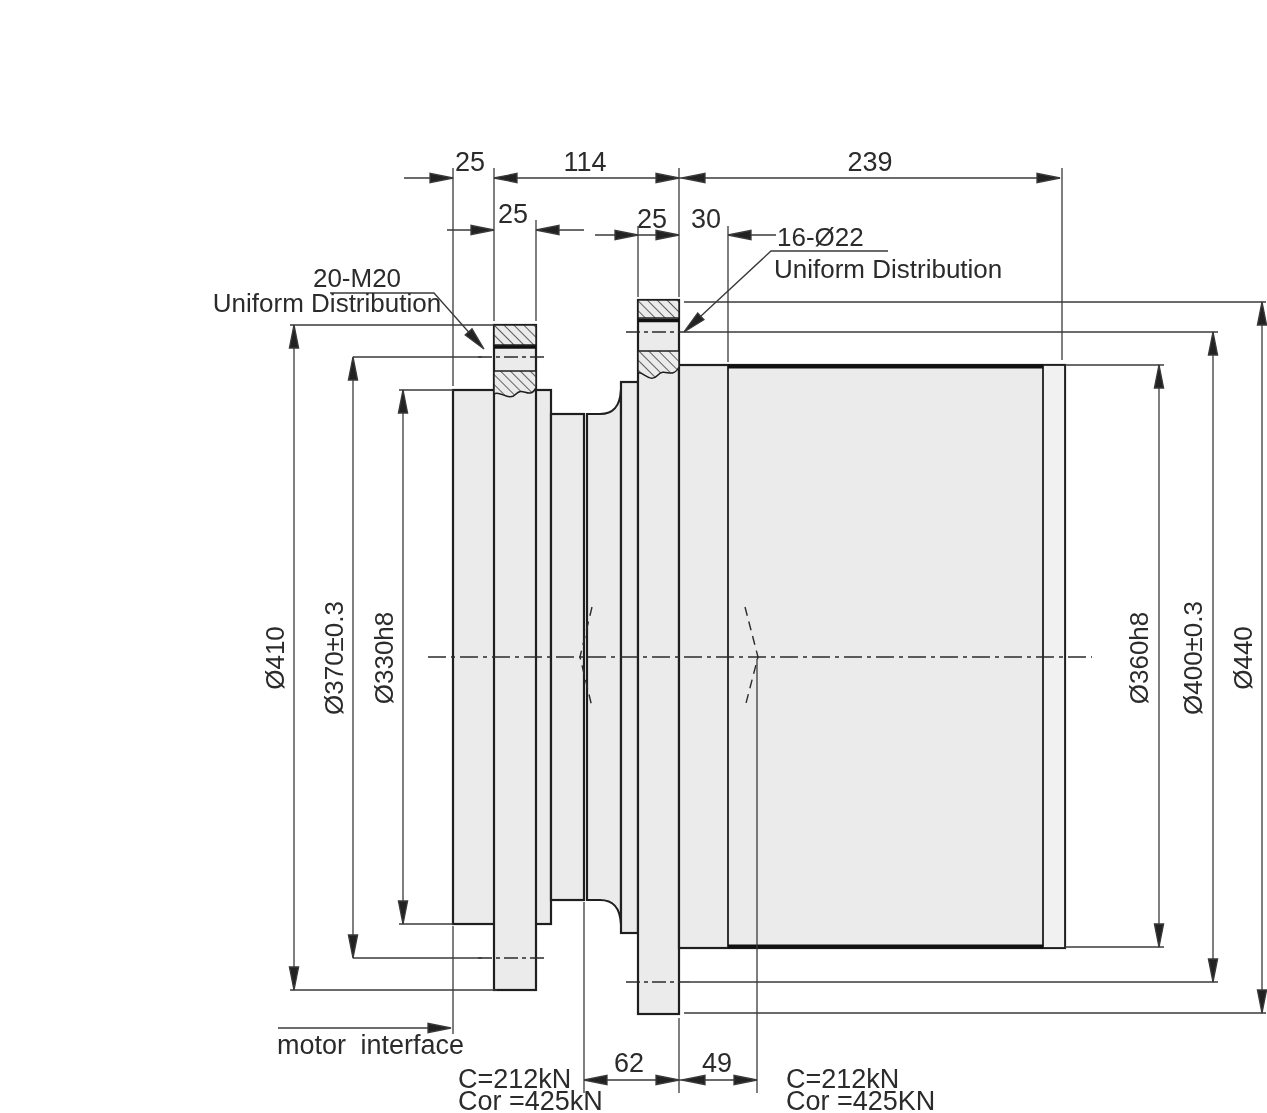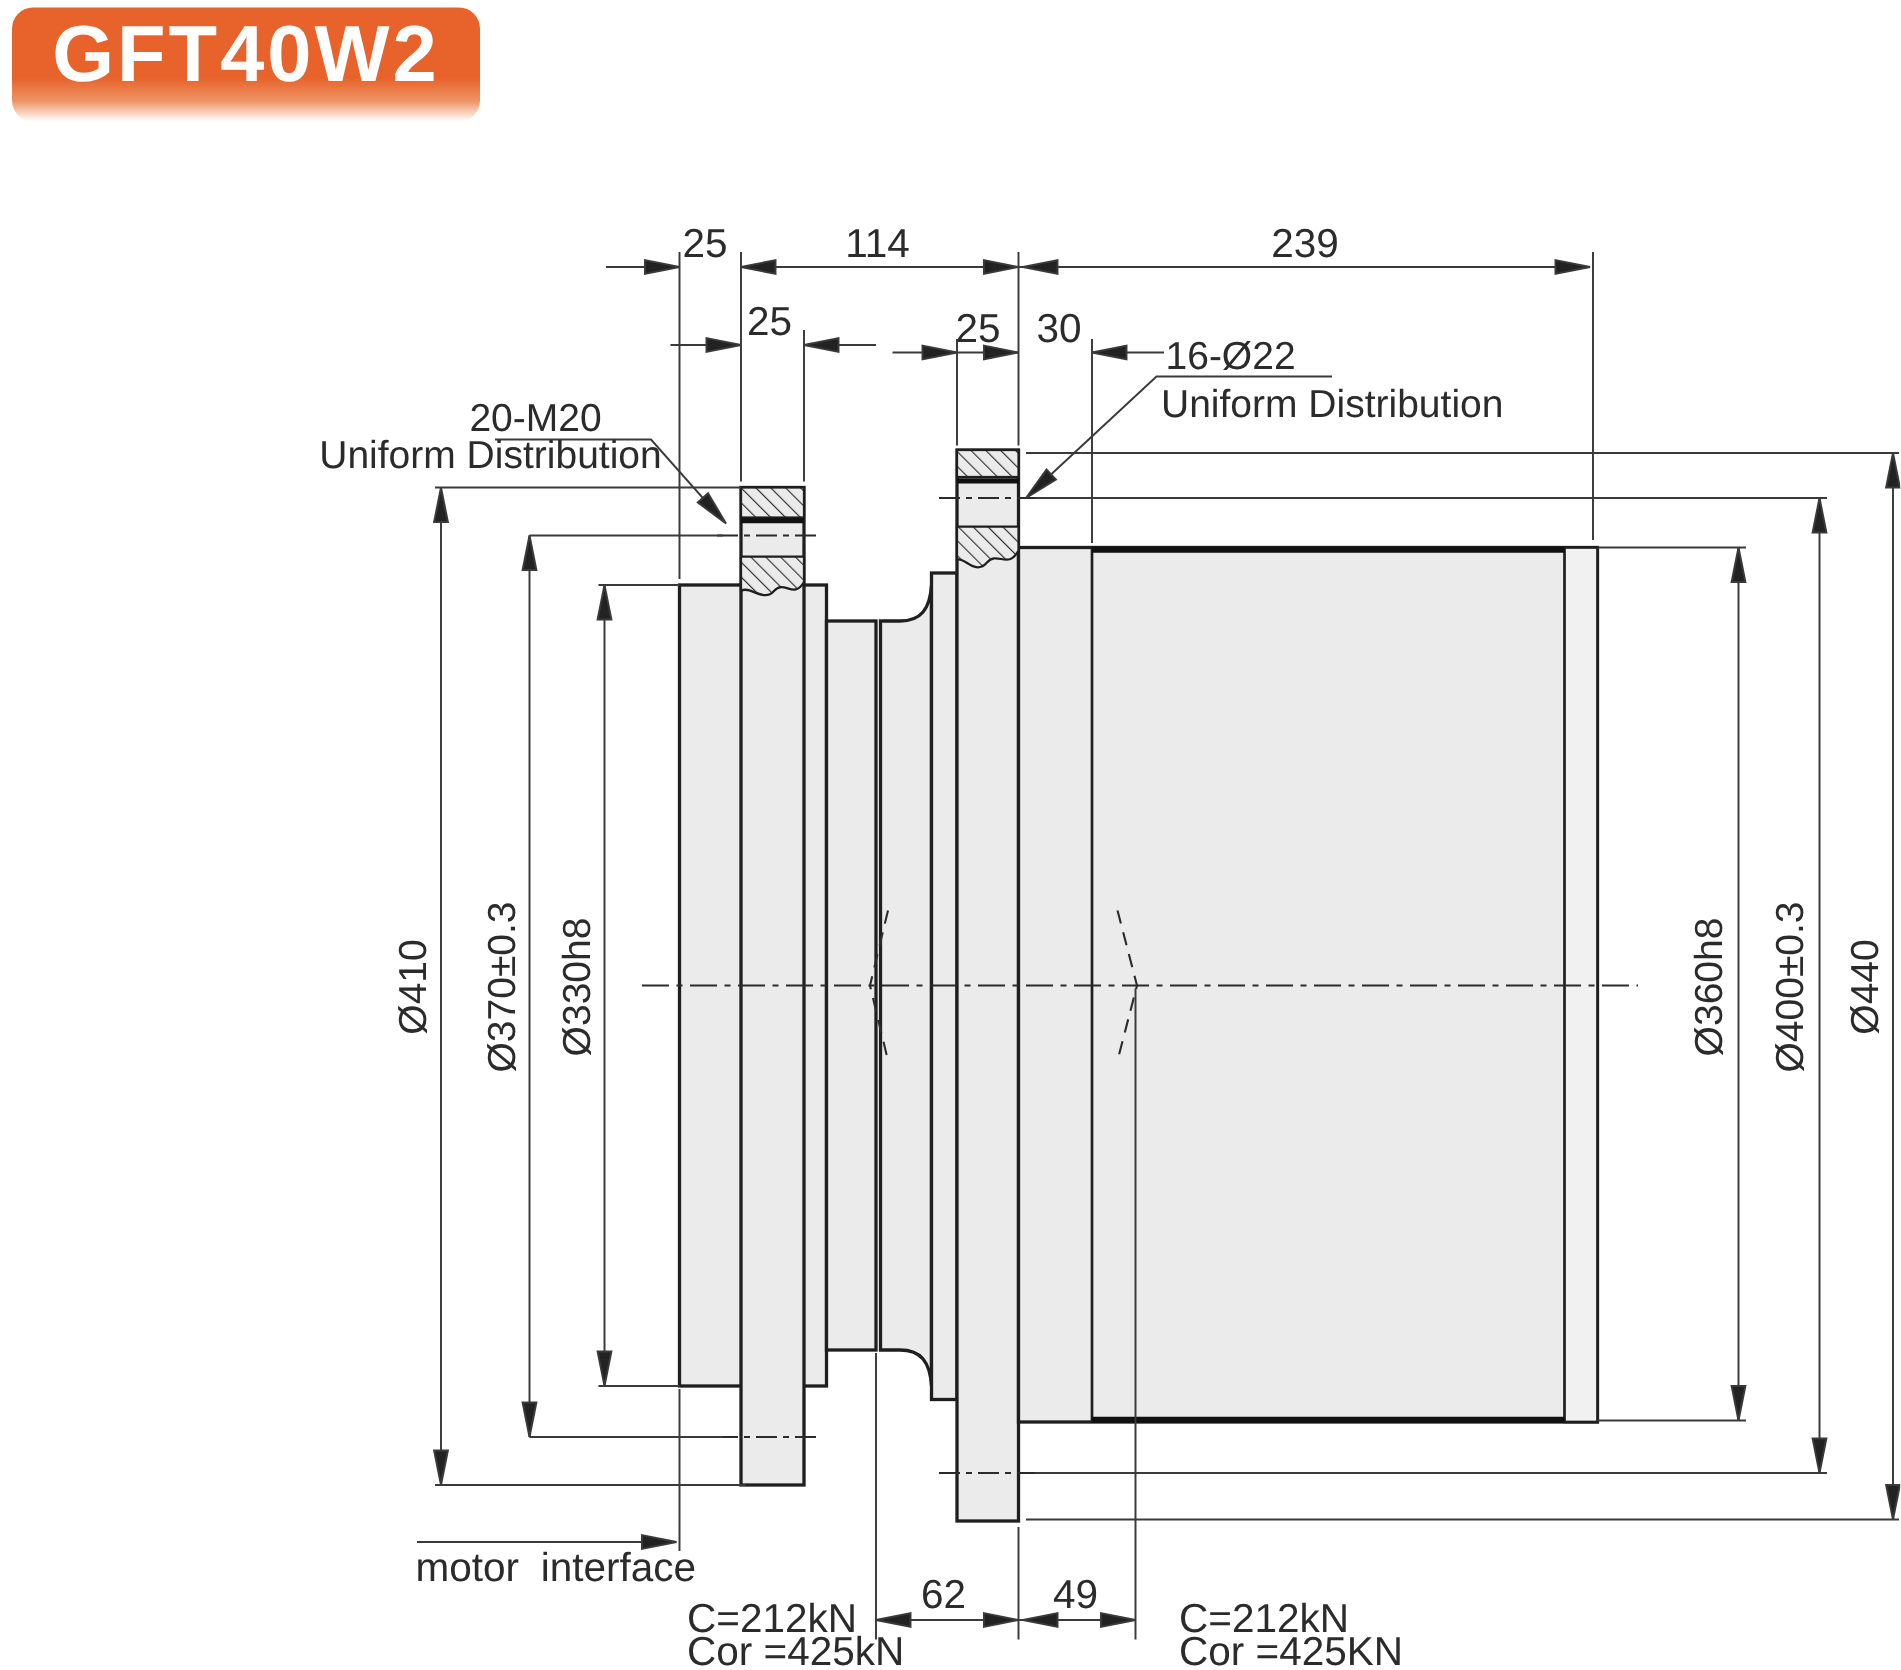--- a/index.html
+++ b/index.html
@@ -169,16 +169,13 @@
 
     <g>
       <text class="big" x="277" y="1054" style="word-spacing:7px;">motor interface</text>
       <text class="big" x="458" y="1088">C=212kN</text>
       <text class="big" x="458" y="1110">Cor =425kN</text>
       <text class="big" x="786" y="1088">C=212kN</text>
       <text class="big" x="786" y="1110">Cor =425KN</text>
     </g>
   </svg>
 
-  <div class="badge">
-    <span>GFT40W2</span>
-  </div>
 </div>
 
 </body></html>

